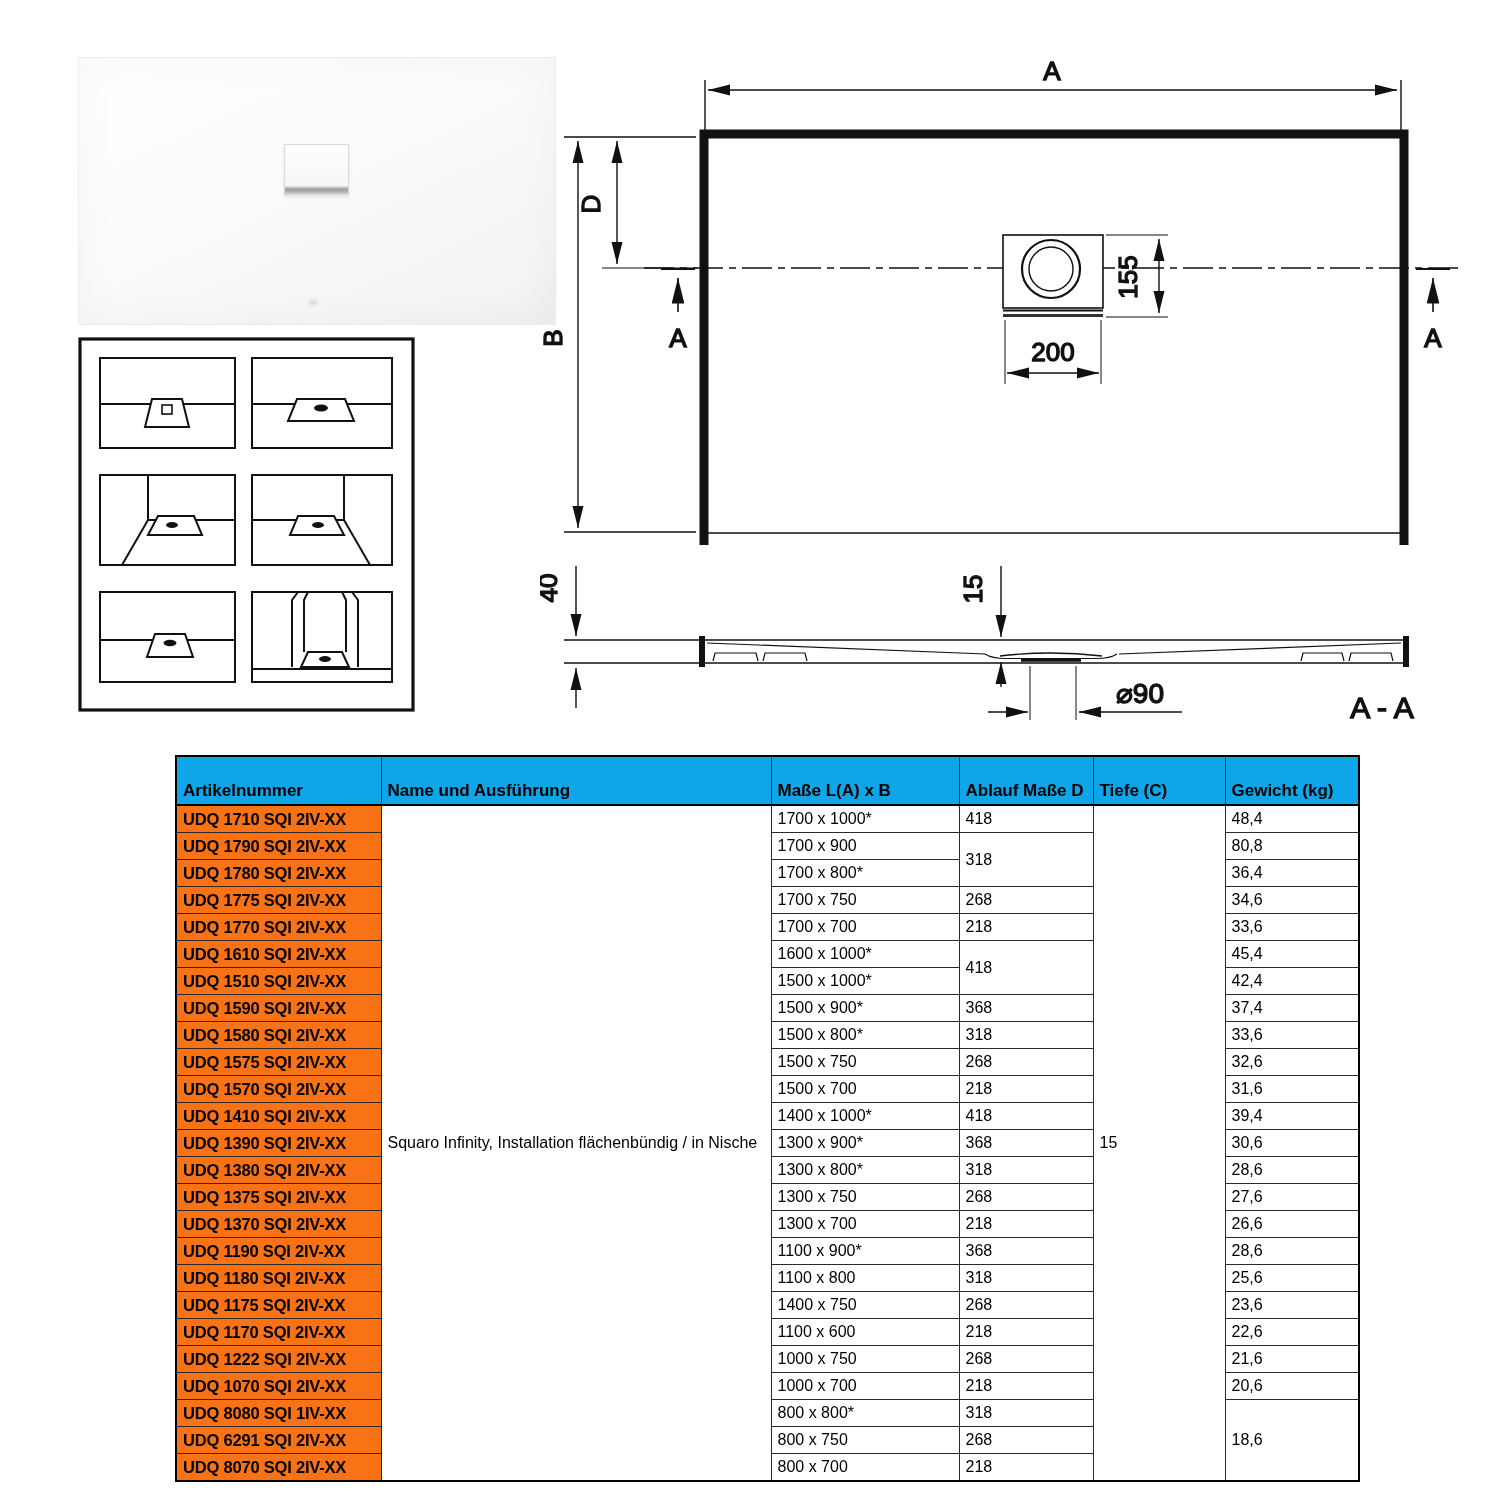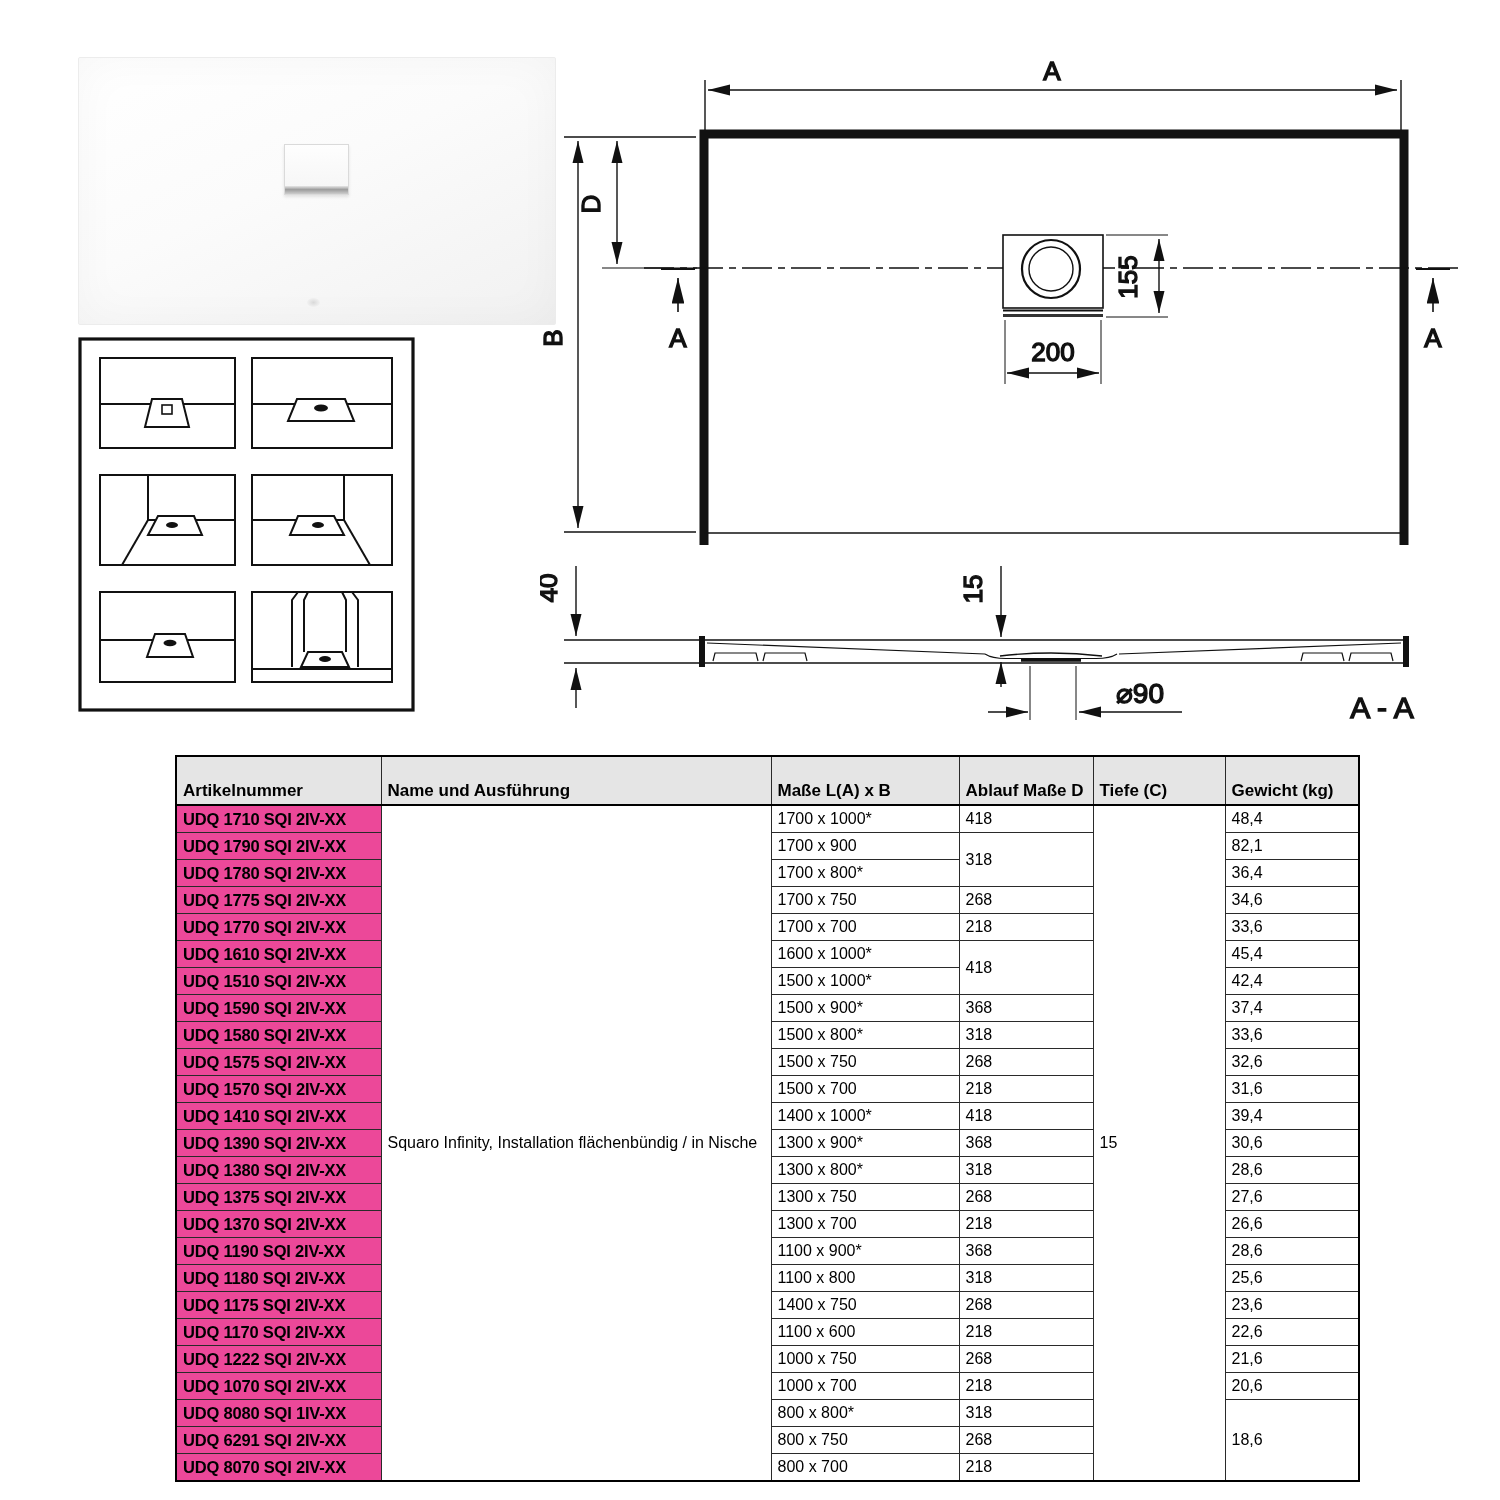--- a/index.html
+++ b/index.html
@@ -42,25 +42,25 @@
     position:absolute;left:175px;top:755px;width:1183px;
     border-collapse:collapse;table-layout:fixed;
     border:2px solid #000;
   }
   #spec-table th,#spec-table td{
     border:1px solid #2a2a2a;font-size:16px;color:#000;
     padding:0 2px 0 6px;overflow:hidden;white-space:nowrap;
   }
   #spec-table th{
     text-align:left;font-weight:bold;font-size:17px;height:44px;
-    vertical-align:bottom;padding-bottom:3px;border-bottom:2px solid #000;background:#e5e5e5;margin-left:40px;
+    vertical-align:bottom;padding-bottom:3px;border-bottom:2px solid #000;background:#0ea5e9;margin-left:40px;
   }
   #spec-table td{height:26px;vertical-align:middle;}
   #spec-table td.art{
-    background:#ec4899;font-weight:bold;font-size:16.5px;letter-spacing:-0.2px;
+    background:#f97316;font-weight:bold;font-size:16.5px;letter-spacing:-0.2px;
   }
   #spec-table td.vmid{vertical-align:middle;}
 </style>
 </head>
 <body>
 
 <div id="photo" class="abs">
   <div id="photo-drain">
     <div class="strip"></div>
   </div>
@@ -248,21 +248,21 @@
         <td class="vmid" rowspan="25">Squaro Infinity, Installation flächenbündig / in Nische</td>
         <td>1700 x 1000*</td>
         <td class="vmid">418</td>
         <td class="vmid" rowspan="25">15</td>
         <td class="vmid">48,4</td>
       </tr>
       <tr>
         <td class="art">UDQ 1790 SQI 2IV-XX</td>
         <td>1700 x 900</td>
         <td class="vmid" rowspan="2">318</td>
-        <td class="vmid">82,1</td>
+        <td class="vmid">80,8</td>
       </tr>
       <tr>
         <td class="art">UDQ 1780 SQI 2IV-XX</td>
         <td>1700 x 800*</td>
         <td class="vmid">36,4</td>
       </tr>
       <tr>
         <td class="art">UDQ 1775 SQI 2IV-XX</td>
         <td>1700 x 750</td>
         <td class="vmid">268</td>

